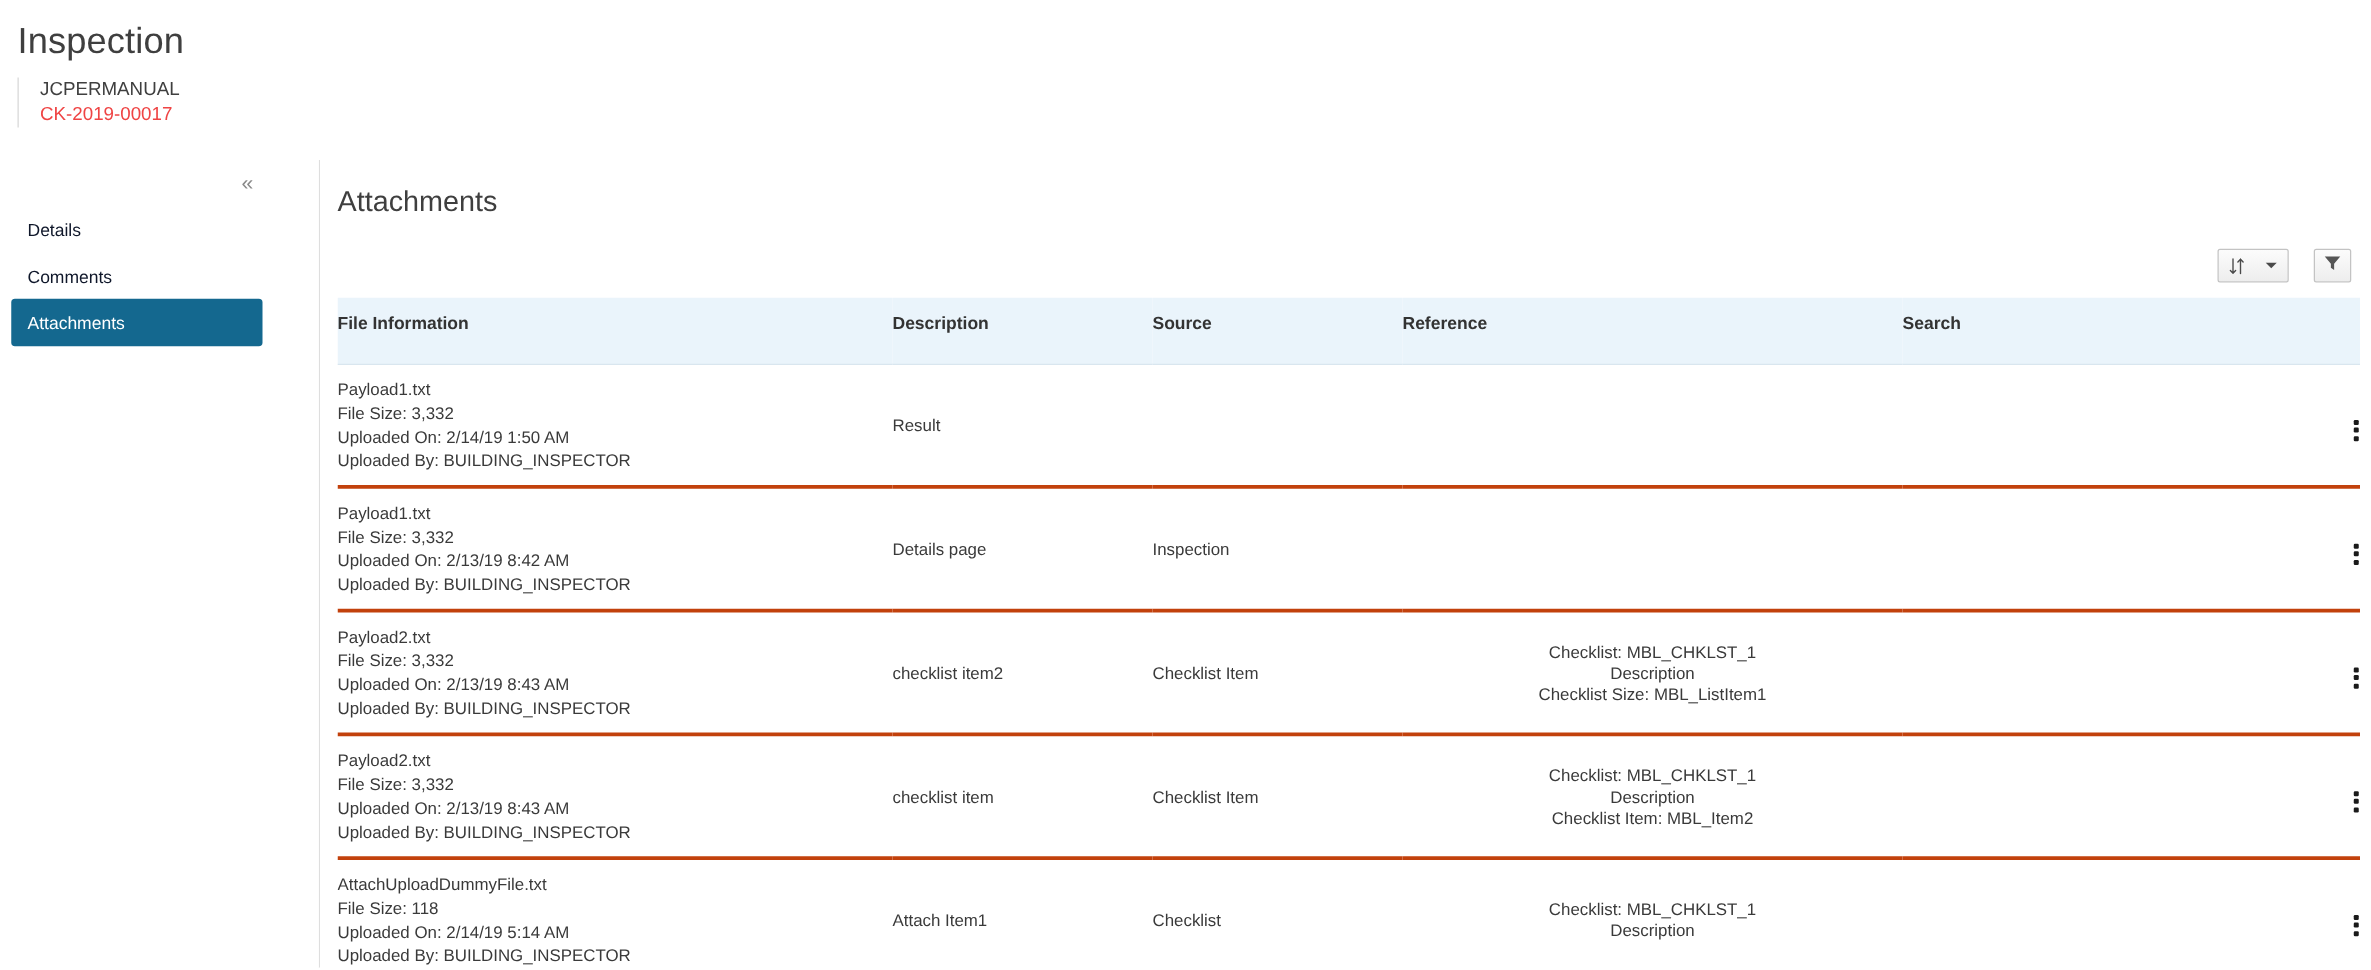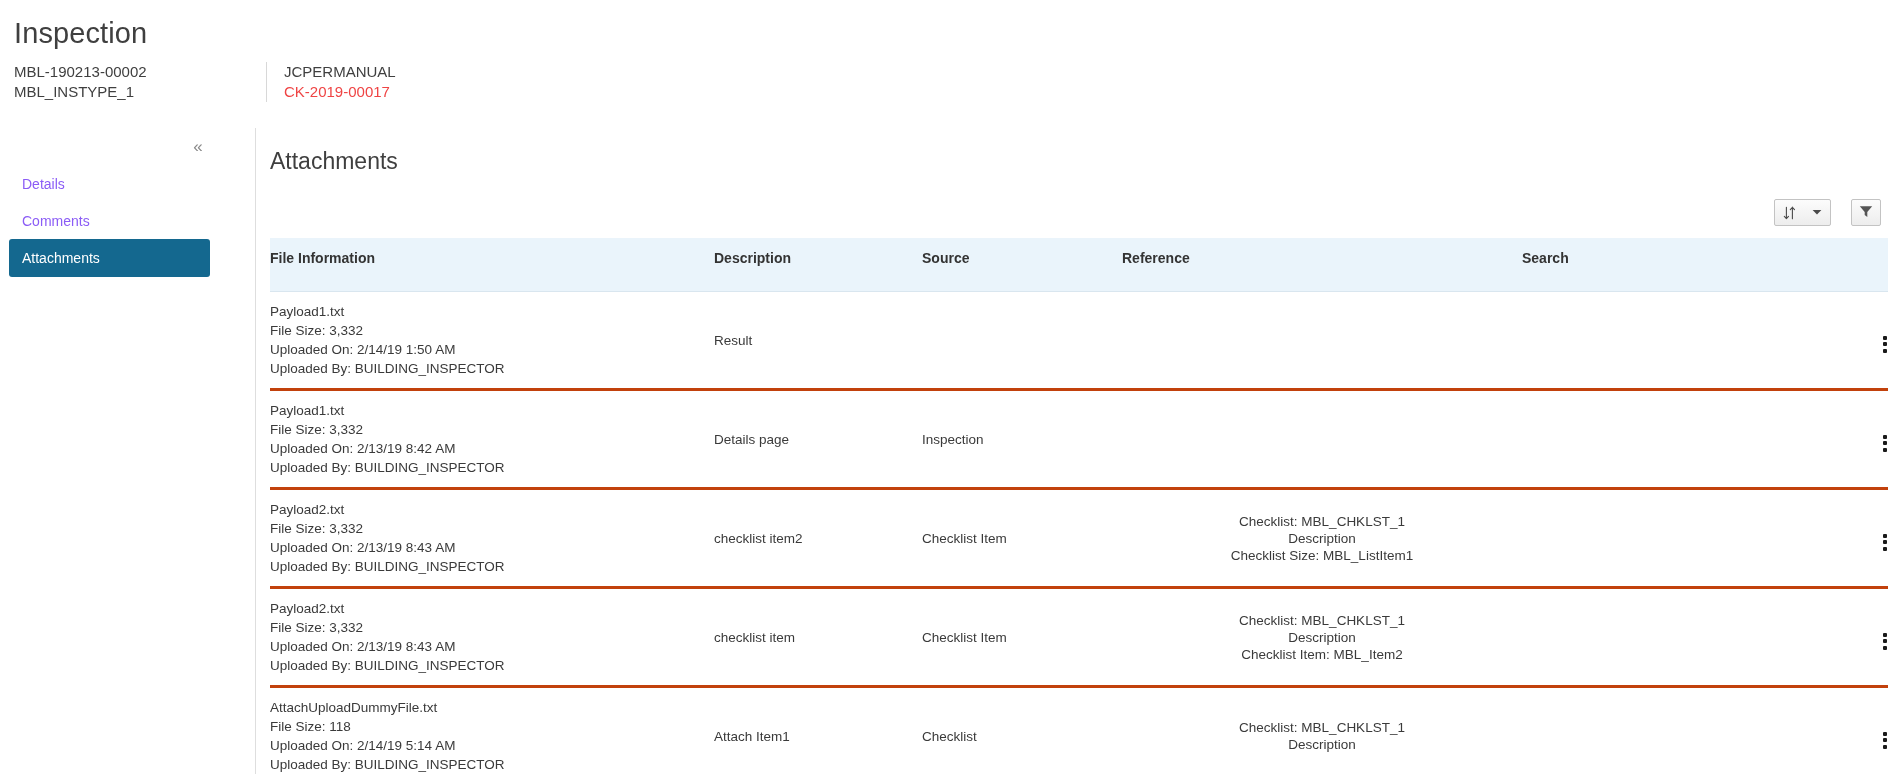--- a/index.html
+++ b/index.html
@@ -72,21 +72,21 @@
     cursor: pointer;
     user-select: none;
   }
   .nav-list { padding-top: 38px; }
   .nav-item {
     height: 36px;
     display: flex;
     align-items: center;
     padding-left: 22px;
     font-size: 14px;
-    color: #8b5cf6;
+    color: #0f172a;
     cursor: pointer;
     margin: 0 0 0 0;
   }
   .nav-item + .nav-item { margin-top: 1px; }
   .nav-item.active {
     background: #14688f;
     color: #ffffff;
     border-radius: 3px;
     margin: 0 45px 0 9px;
     padding-left: 13px;
@@ -243,24 +243,20 @@
     background: #1a1a1a;
     border-radius: 1px;
   }
 </style>
 </head>
 <body>
 
 <div class="page-header">
   <div class="page-title">Inspection</div>
   <div class="header-meta">
-    <div class="meta-block primary">
-      <div class="meta-line">MBL-190213-00002</div>
-      <div class="meta-line">MBL_INSTYPE_1</div>
-    </div>
     <div class="meta-sep"></div>
     <div class="meta-block">
       <div class="meta-line">JCPERMANUAL</div>
       <div class="meta-link">CK-2019-00017</div>
     </div>
   </div>
 </div>
 
 <div class="body-wrap">
 

